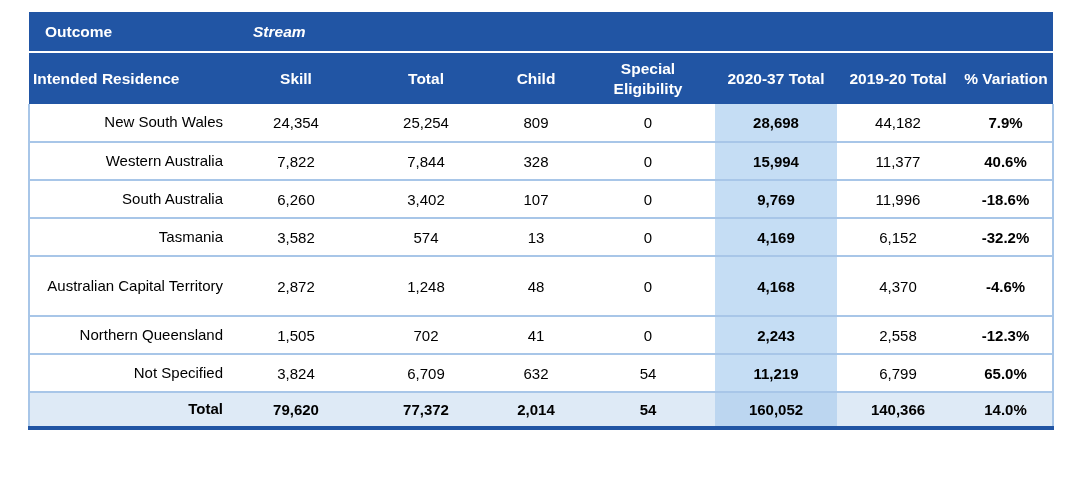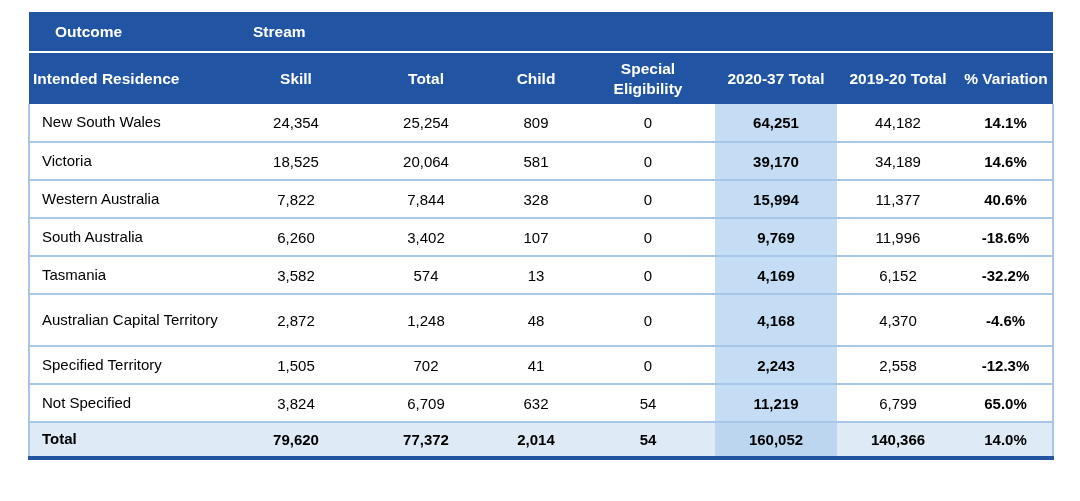--- a/index.html
+++ b/index.html
@@ -21,40 +21,40 @@
     position:absolute;left:28px;top:12px;width:1024px;
     border-collapse:collapse;table-layout:fixed;
     border-bottom:4px solid var(--navy);
   }
   th,td{font-size:15px;vertical-align:middle;box-sizing:border-box;padding:0;}
   
   .gh{
     background:var(--navy);color:#fff;font-weight:bold;text-align:left;
     height:40px;border-bottom:2px solid #ffffff;font-size:15.5px;
   }
-  .gh.outcome-cell{padding-left:26px;}
-  .gh.stream-cell{padding-left:22px;}
+  .gh.outcome-cell{padding-left:16px;}
+  .gh.stream-cell{padding-left:22px;font-style:italic;}
   
   .col-h{
     background:var(--navy);color:#fff;font-weight:bold;text-align:center;
     height:52px;line-height:1.25;font-size:15.5px;padding:0 4px;
   }
   .col-h.first{text-align:left;}
   
   tbody td{
     text-align:center;height:38px;border-top:2px solid var(--sep);
     background:#fff;
   }
   tbody tr.first-data-row td{border-top:none;}
-  tbody td:first-child{border-left:2px solid var(--sep);}
+  tbody td:first-child{border-left:2px solid var(--sep);text-align:right;}
   tbody td:last-child{border-right:2px solid var(--sep);}
   td.rowlabel{text-align:left;padding-left:12px;padding-right:8px;line-height:1.25;}
   td.band{background:var(--band);font-weight:bold;}
   td.pct{font-weight:bold;}
-  tr.tall td{height:52px;}
+  tr.tall td{height:60px;}
   tr.total-row td{background:var(--totalbg);font-weight:bold;height:36px;}
   tr.total-row td.band{background:var(--totalband);}
 </style>
 </head>
 <body>
 
 <div class="page">
   <table class="data-table">
     <colgroup>
       <col style="width:202px">
@@ -82,33 +82,23 @@
         <th class="col-h">% Variation</th>
       </tr>
     </thead>
     <tbody>
       <tr class="first-data-row">
         <td class="rowlabel">New South Wales</td>
         <td>24,354</td>
         <td>25,254</td>
         <td>809</td>
         <td>0</td>
-        <td class="band">64,251</td>
+        <td class="band">28,698</td>
         <td>44,182</td>
-        <td class="pct">14.1%</td>
-      </tr>
-      <tr>
-        <td class="rowlabel">Victoria</td>
-        <td>18,525</td>
-        <td>20,064</td>
-        <td>581</td>
-        <td>0</td>
-        <td class="band">39,170</td>
-        <td>34,189</td>
-        <td class="pct">14.6%</td>
+        <td class="pct">7.9%</td>
       </tr>
       <tr>
         <td class="rowlabel">Western Australia</td>
         <td>7,822</td>
         <td>7,844</td>
         <td>328</td>
         <td>0</td>
         <td class="band">15,994</td>
         <td>11,377</td>
         <td class="pct">40.6%</td>
@@ -137,21 +127,21 @@
         <td class="rowlabel">Australian Capital Territory</td>
         <td>2,872</td>
         <td>1,248</td>
         <td>48</td>
         <td>0</td>
         <td class="band">4,168</td>
         <td>4,370</td>
         <td class="pct">-4.6%</td>
       </tr>
       <tr>
-        <td class="rowlabel">Specified Territory</td>
+        <td class="rowlabel">Northern Queensland</td>
         <td>1,505</td>
         <td>702</td>
         <td>41</td>
         <td>0</td>
         <td class="band">2,243</td>
         <td>2,558</td>
         <td class="pct">-12.3%</td>
       </tr>
       <tr>
         <td class="rowlabel">Not Specified</td>

